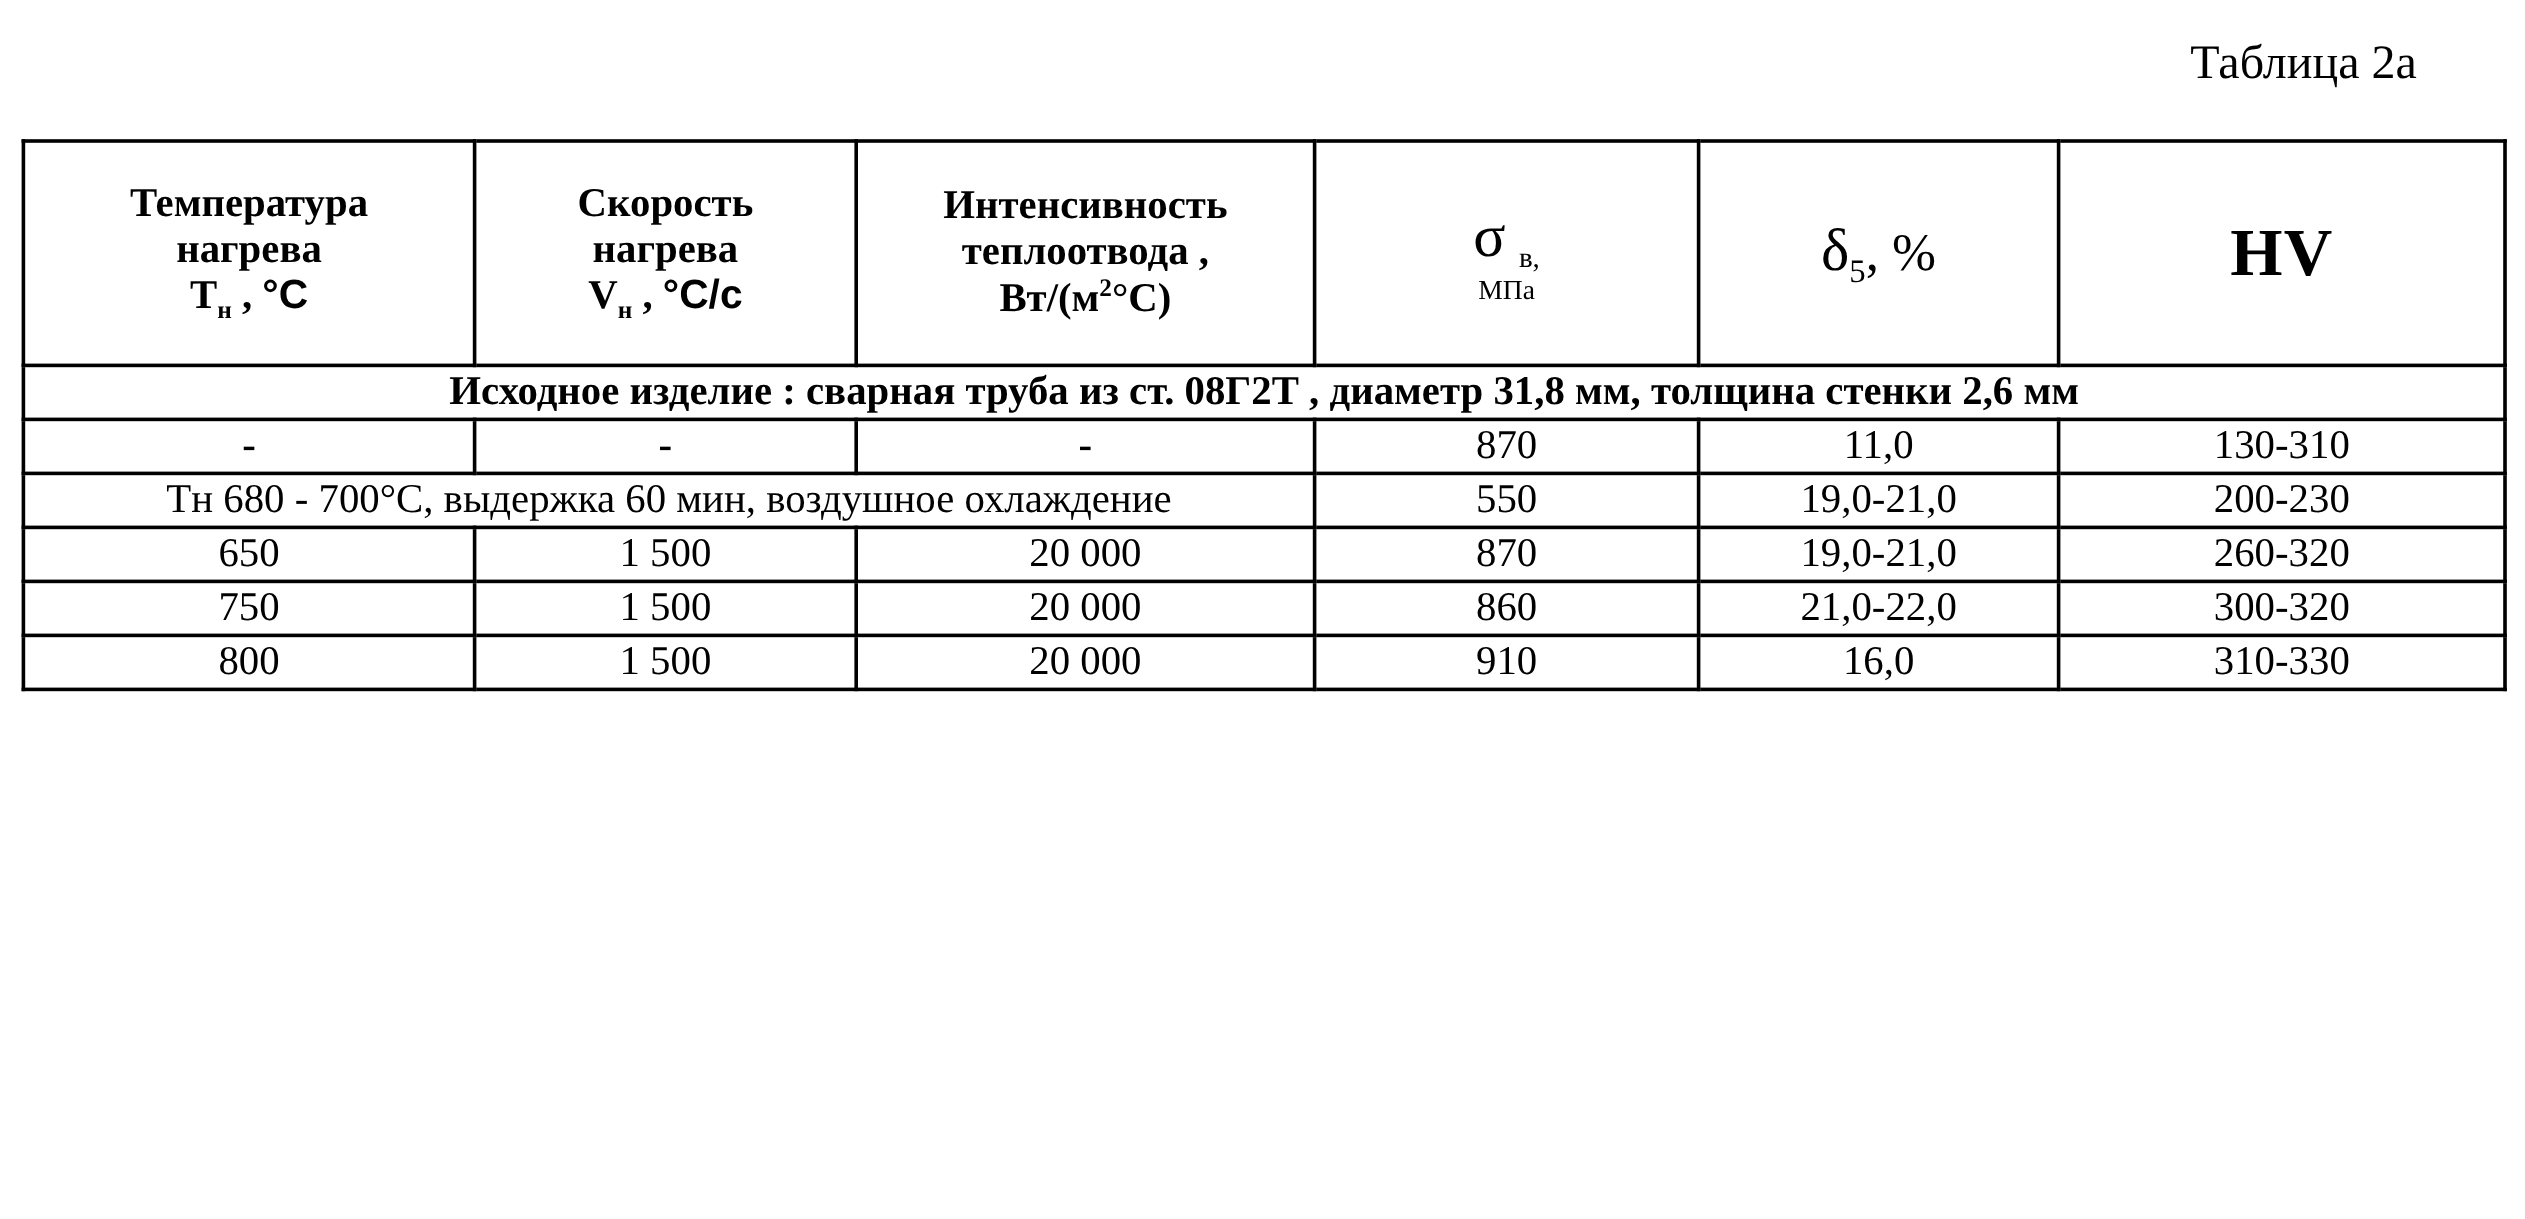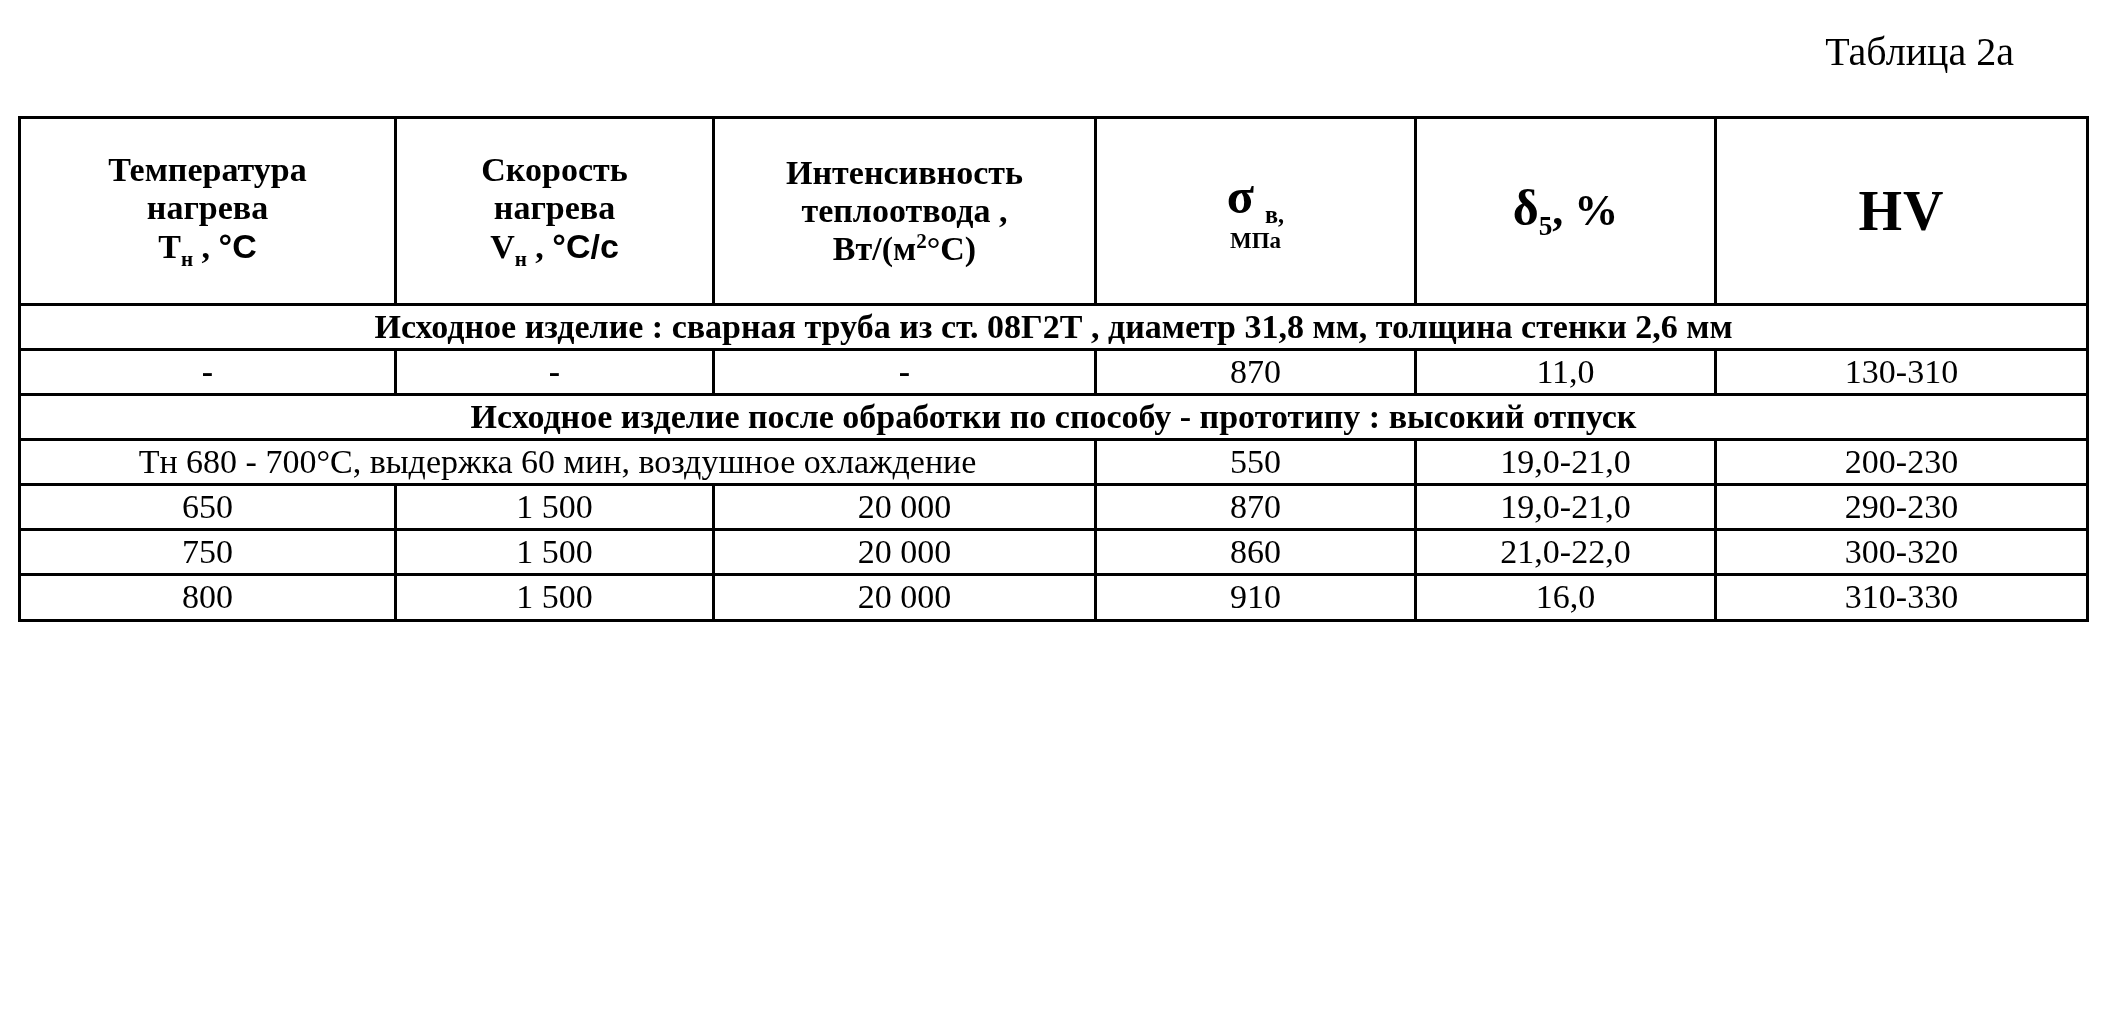--- a/index.html
+++ b/index.html
@@ -63,21 +63,21 @@
 
   thead th {
     font-weight: bold;
     font-size: 34px;
     height: 180px;
     padding: 4px 6px;
   }
   thead th .hdr-line { display: block; white-space: nowrap; }
   thead th.big {
     font-size: 44px;
-    font-weight: bold;
+    font-weight: normal;
   }
   thead th.big .sym {
     font-size: 50px;
     font-style: normal;
   }
   thead th.hv {
     font-size: 56px;
     font-weight: bold;
     letter-spacing: 1px;
   }
@@ -156,37 +156,34 @@
       <tr>
         <td class="dash">-</td>
         <td class="dash">-</td>
         <td class="dash">-</td>
         <td>870</td>
         <td>11,0</td>
         <td>130-310</td>
       </tr>
 
       <tr>
-        <td class="section" colspan="6">Исходное изделие после обработки  по  способу - прототипу :   высокий отпуск</td>
-      </tr>
-      <tr>
         <td class="proto-cell" colspan="3">Tн  680 - 700°C, выдержка 60 мин, воздушное охлаждение</td>
         <td>550</td>
         <td>19,0-21,0</td>
         <td>200-230</td>
       </tr>
 
 
       <tr>
         <td>650</td>
         <td>1 500</td>
         <td>20 000</td>
         <td>870</td>
         <td>19,0-21,0</td>
-        <td>290-230</td>
+        <td>260-320</td>
       </tr>
       <tr>
         <td>750</td>
         <td>1 500</td>
         <td>20 000</td>
         <td>860</td>
         <td>21,0-22,0</td>
         <td>300-320</td>
       </tr>
       <tr>

